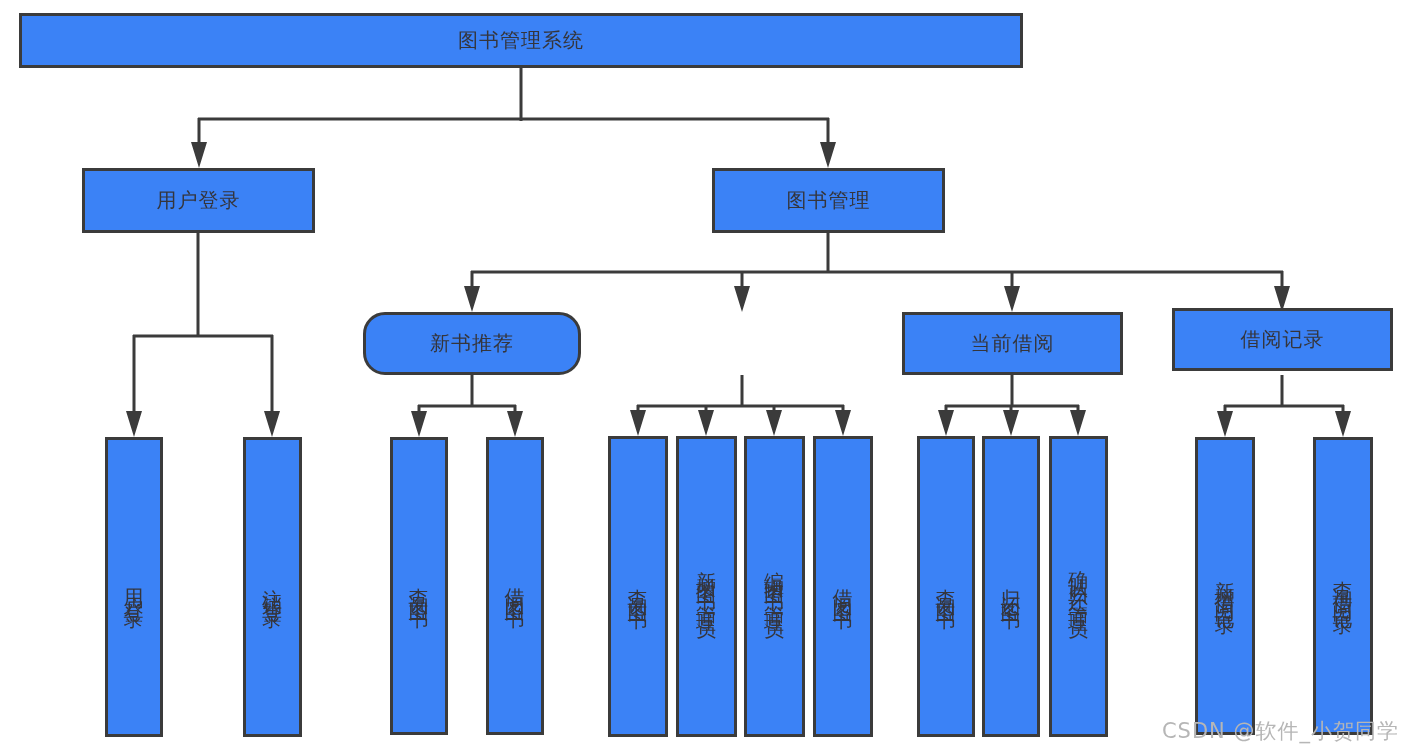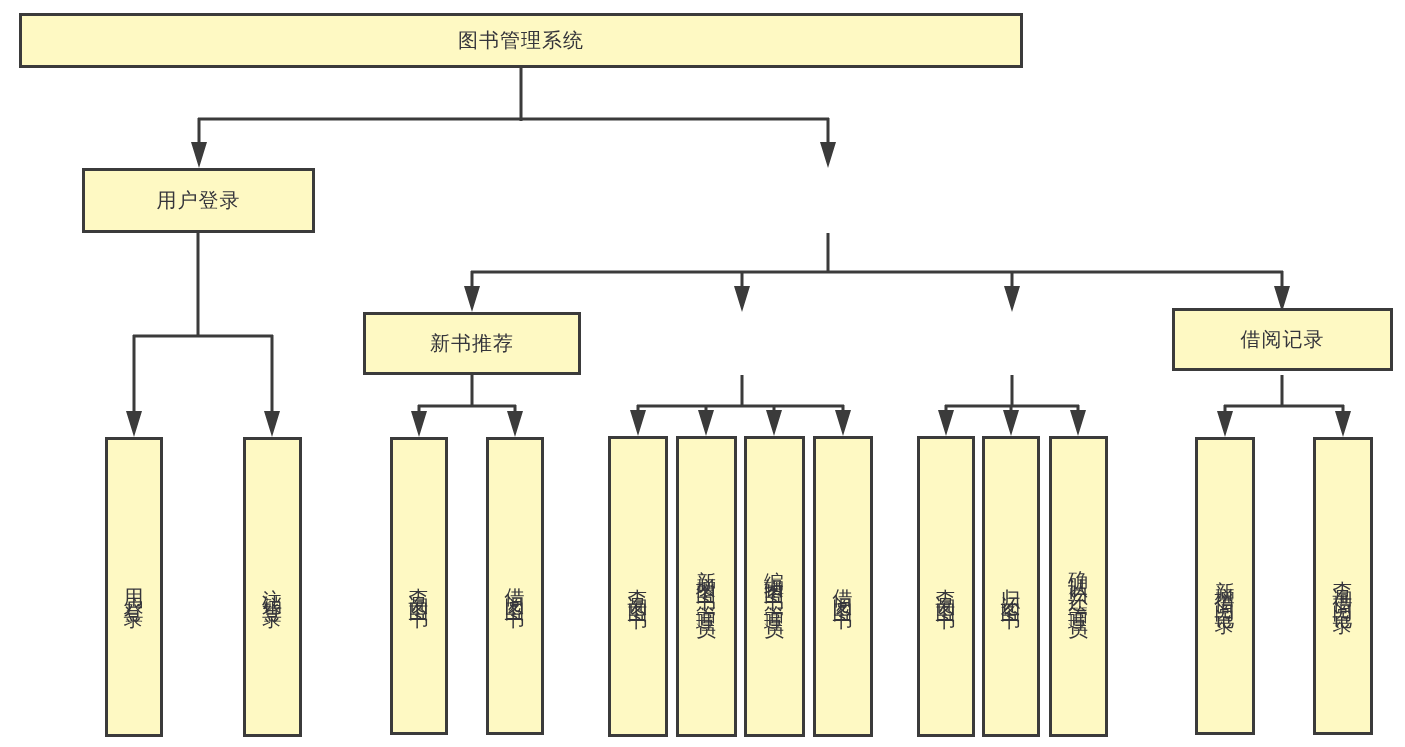--- a/index.html
+++ b/index.html
@@ -17,21 +17,21 @@
     height: 747px;
     background: var(--background);
     overflow: hidden;
   }
   svg.connectors { position: absolute; left: 0; top: 0; z-index: 1; }
   svg.connectors path.stems { stroke: var(--line); stroke-width: 3; fill: none; }
   svg.connectors path.heads { fill: var(--line); stroke: none; }
   .box {
     position: absolute;
     box-sizing: border-box;
-    background: #fef9c3;
+    background: #3b82f6;
     border: 3px solid var(--box_border);
     display: flex;
     align-items: center;
     justify-content: center;
     color: var(--text);
     z-index: 2;
   }
   .h-label { font-size: 20px; letter-spacing: 1px; white-space: nowrap; }
   .v-box {
     writing-mode: vertical-rl;
@@ -113,23 +113,29 @@
       M1335 411 L1351 411 L1343 437 Z"></path>
   </svg>
 
   <div class="box" style="left:19px; top:13px; width:1004px; height:55px;">
     <span class="h-label">图书管理系统</span>
   </div>
 
   <div class="box" style="left:82px; top:168px; width:233px; height:65px;">
     <span class="h-label">用户登录</span>
   </div>
+  <div class="box" style="left:712px; top:168px; width:233px; height:65px;">
+    <span class="h-label">图书管理</span>
+  </div>
 
-  <div class="box" style="left:363px; top:312px; width:218px; height:63px;">
+  <div class="box" style="left:363px; top:312px; width:218px; height:63px;border-radius:22px;">
     <span class="h-label">新书推荐</span>
+  </div>
+  <div class="box" style="left:902px; top:312px; width:221px; height:63px;">
+    <span class="h-label">当前借阅</span>
   </div>
   <div class="box" style="left:1172px; top:308px; width:221px; height:63px;">
     <span class="h-label">借阅记录</span>
   </div>
 
   <div class="box v-box" style="left:105px; top:437px; width:58px; height:300px;">用户登录</div>
   <div class="box v-box" style="left:243px; top:437px; width:59px; height:300px;">注销登录</div>
 
   <div class="box v-box" style="left:390px; top:437px; width:58px; height:298px;">查询图书</div>
   <div class="box v-box" style="left:486px; top:437px; width:58px; height:298px;">借阅图书</div>
@@ -139,14 +145,15 @@
   <div class="box v-box" style="left:744px; top:436px; width:61px; height:301px;">编辑图书（管理员）</div>
   <div class="box v-box" style="left:813px; top:436px; width:60px; height:301px;">借阅图书</div>
 
   <div class="box v-box" style="left:917px; top:436px; width:58px; height:301px;">查询图书</div>
   <div class="box v-box" style="left:982px; top:436px; width:58px; height:301px;">归还图书</div>
   <div class="box v-box" style="left:1049px; top:436px; width:59px; height:301px;">确认归还（管理员）</div>
 
   <div class="box v-box" style="left:1195px; top:437px; width:60px; height:298px;">新增借阅记录</div>
   <div class="box v-box" style="left:1313px; top:437px; width:60px; height:298px;">查询借阅记录</div>
 
+  <div class="watermark">CSDN @软件_小贺同学</div>
 
 </div>
 
 </body></html>

